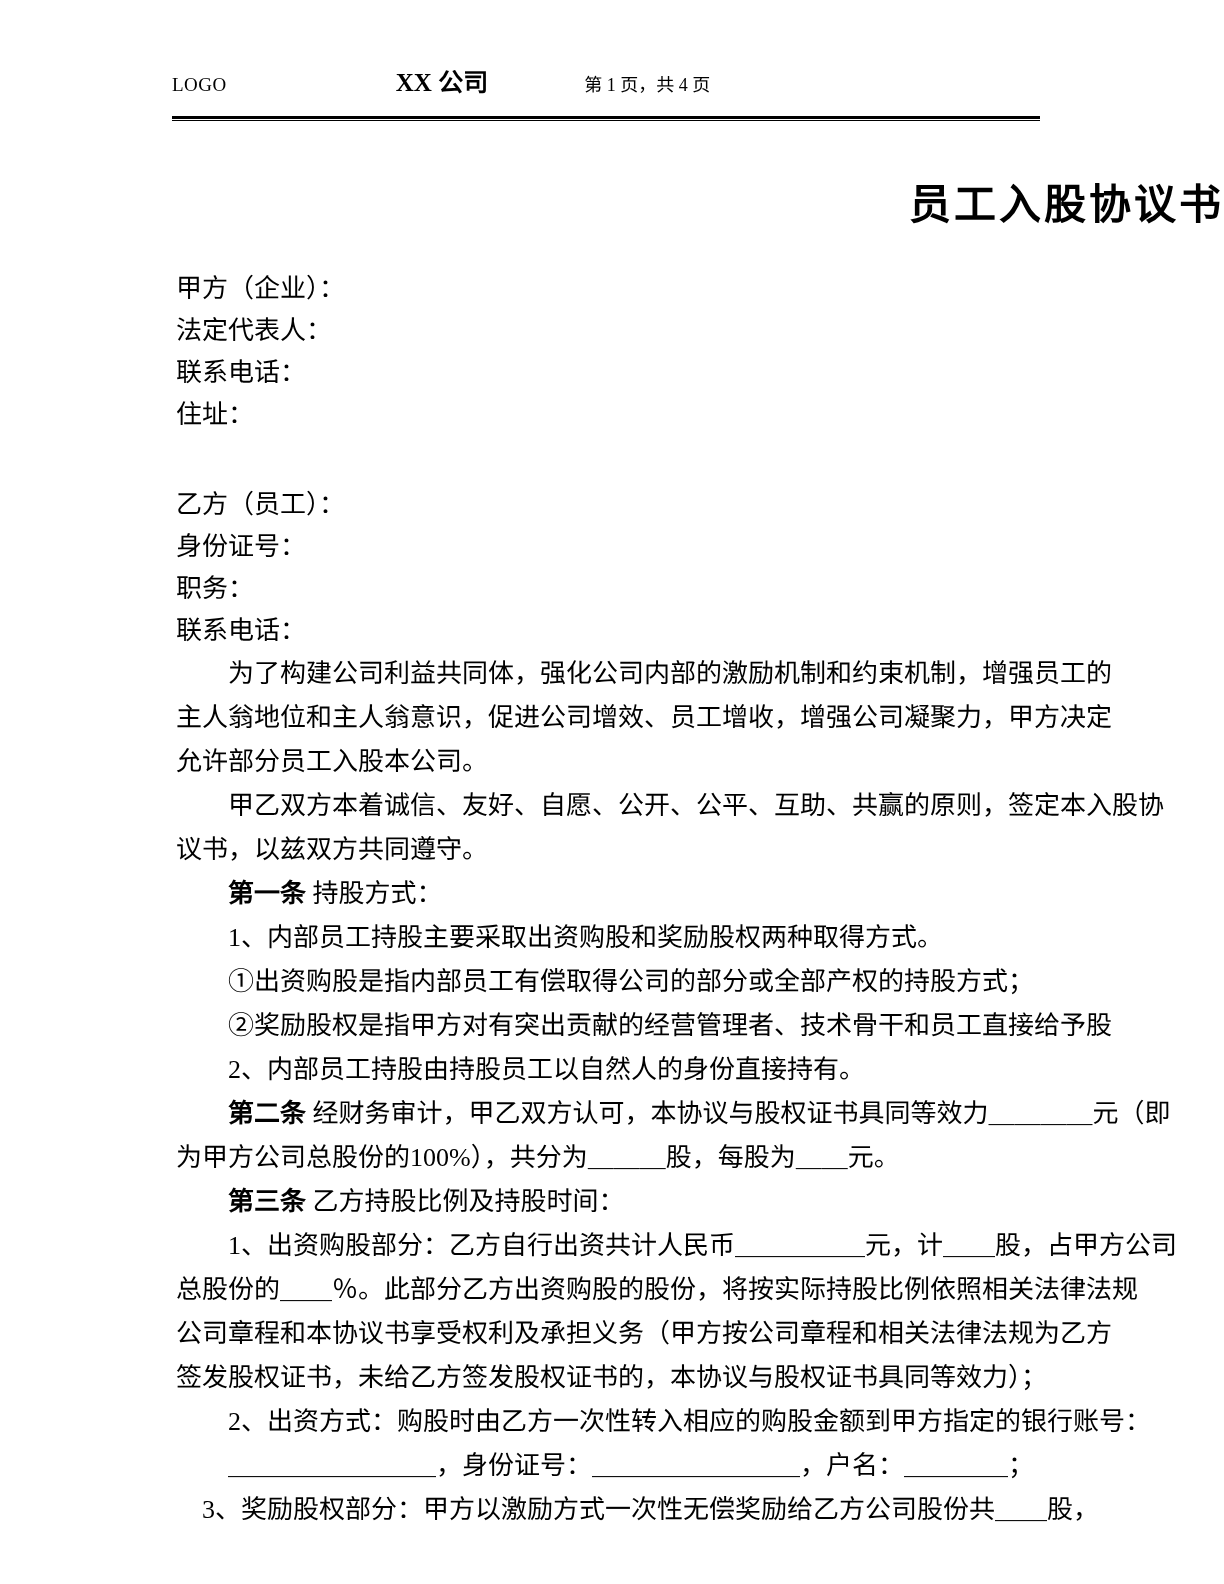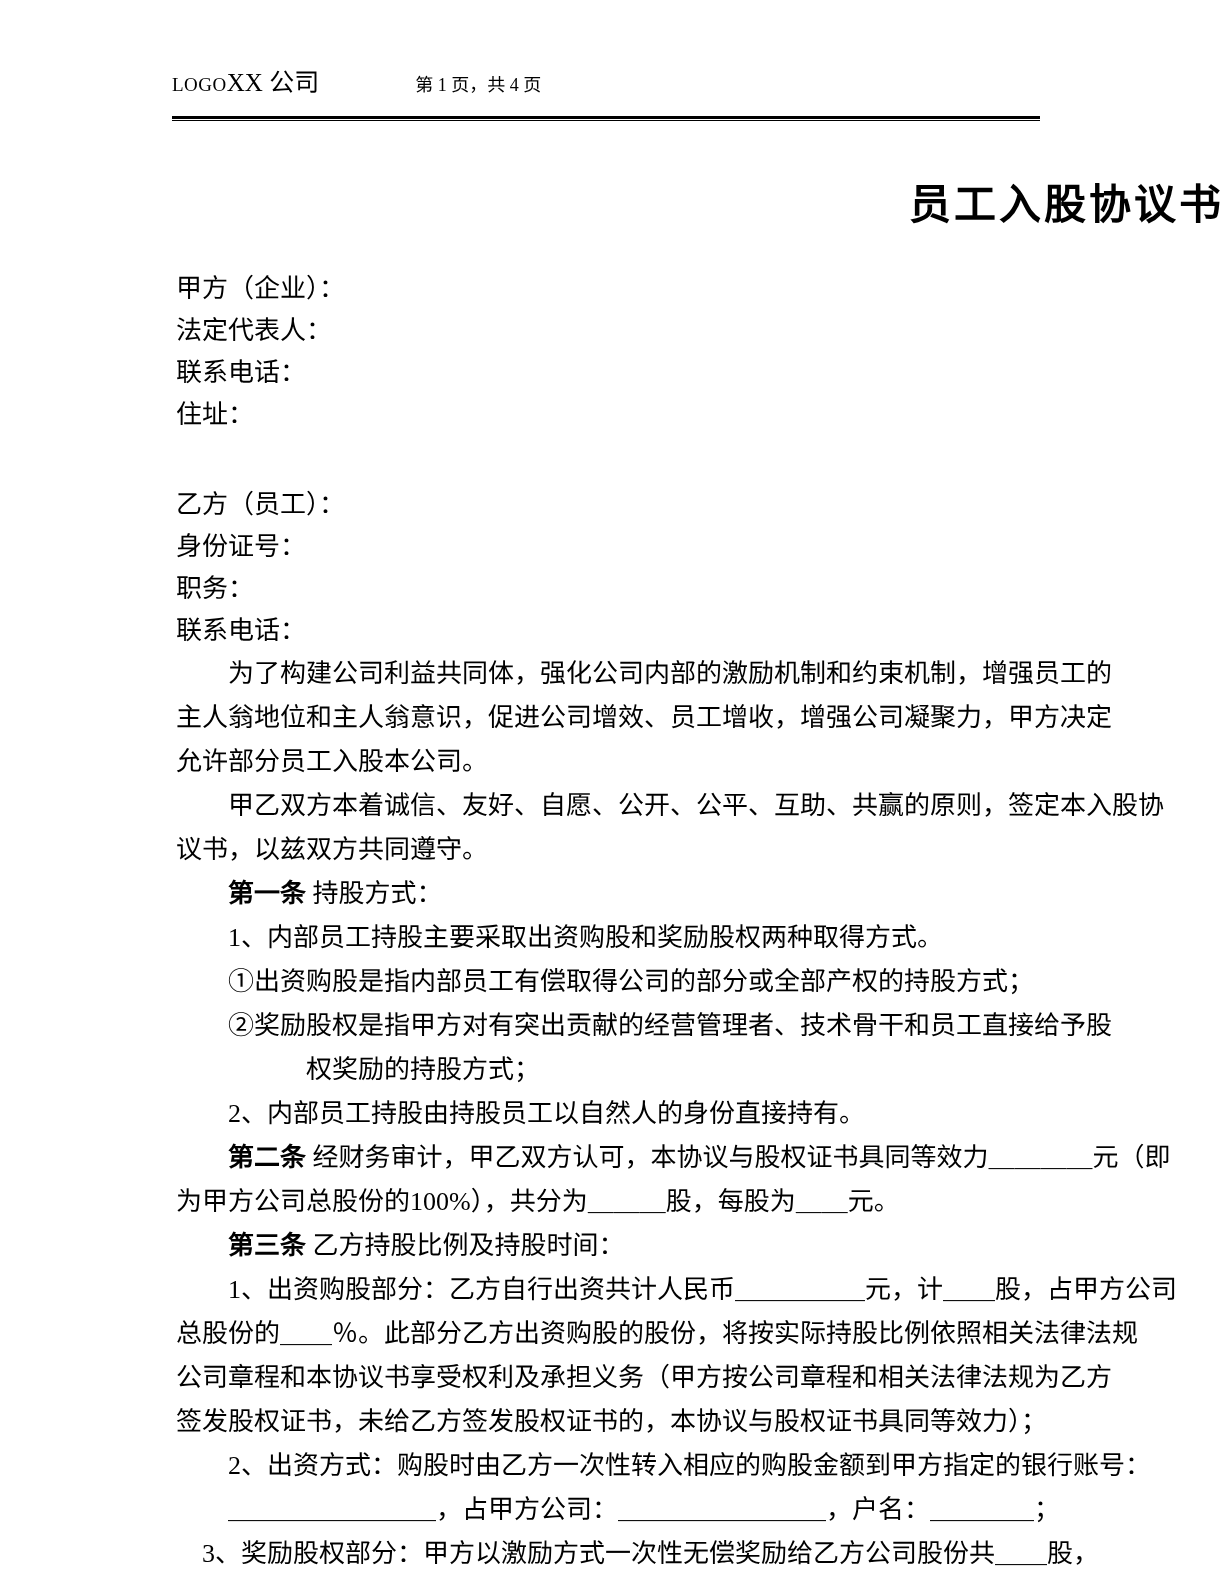--- a/index.html
+++ b/index.html
@@ -40,20 +40,22 @@
     width: 100%;
   }
   .hdr-logo {
     font-size: 19px;
     letter-spacing: .5px;
     white-space: nowrap;
   }
   .hdr-company {
     font-size: 25px;
     white-space: nowrap;
+    margin-left: 169px;
+    font-weight: bold;
   }
   .hdr-pageno {
     font-size: 18px;
     white-space: nowrap;
     margin-left: 96px;
   }
   .hdr-rule {
     position: absolute;
     left: 0;
     top: 54px;
@@ -165,34 +167,33 @@
     <div>
       <div class="rline stretch">　　甲乙双方本着诚信、友好、自愿、公开、公平、互助、共赢的原则，签定本入股协</div>
       <div class="rline">议书，以兹双方共同遵守。</div>
     </div>
 
     <div>
       <div class="rline ind1"><span class="bold-clause">第一条</span><span> 持股方式：</span></div>
       <div class="rline ind1">1、内部员工持股主要采取出资购股和奖励股权两种取得方式。</div>
       <div class="rline ind1">①出资购股是指内部员工有偿取得公司的部分或全部产权的持股方式；</div>
       <div class="rline ind1">②奖励股权是指甲方对有突出贡献的经营管理者、技术骨干和员工直接给予股</div>
-      <div class="rline ind1">　　　权奖励的持股方式；</div>
       <div class="rline ind1">2、内部员工持股由持股员工以自然人的身份直接持有。</div>
     </div>
 
     <div>
       <div class="rline ind1"><span class="bold-clause">第二条</span><span> 经财务审计，甲乙双方认可，本协议与股权证书具同等效力＿＿＿＿元（即</span></div>
       <div class="rline">为甲方公司总股份的100%），共分为＿＿＿股，每股为＿＿元。</div>
     </div>
 
     <div>
       <div class="rline ind1"><span class="bold-clause">第三条</span><span> 乙方持股比例及持股时间：</span></div>
       <div class="rline ind1">1、出资购股部分：乙方自行出资共计人民币＿＿＿＿＿元，计＿＿股，占甲方公司</div>
       <div class="rline">总股份的＿＿％。此部分乙方出资购股的股份，将按实际持股比例依照相关法律法规</div>
       <div class="rline">公司章程和本协议书享受权利及承担义务（甲方按公司章程和相关法律法规为乙方</div>
       <div class="rline">签发股权证书，未给乙方签发股权证书的，本协议与股权证书具同等效力）；</div>
       <div class="rline ind1">2、出资方式：购股时由乙方一次性转入相应的购股金额到甲方指定的银行账号：</div>
-      <div class="rline ind1">＿＿＿＿＿＿＿＿，占甲方公司：＿＿＿＿＿＿＿＿，户名：＿＿＿＿；</div>
+      <div class="rline ind1">＿＿＿＿＿＿＿＿，身份证号：＿＿＿＿＿＿＿＿，户名：＿＿＿＿；</div>
       <div class="rline ind2">3、奖励股权部分：甲方以激励方式一次性无偿奖励给乙方公司股份共＿＿股，</div>
     </div>
 
   </div>
 </div>
 
 </body></html>

